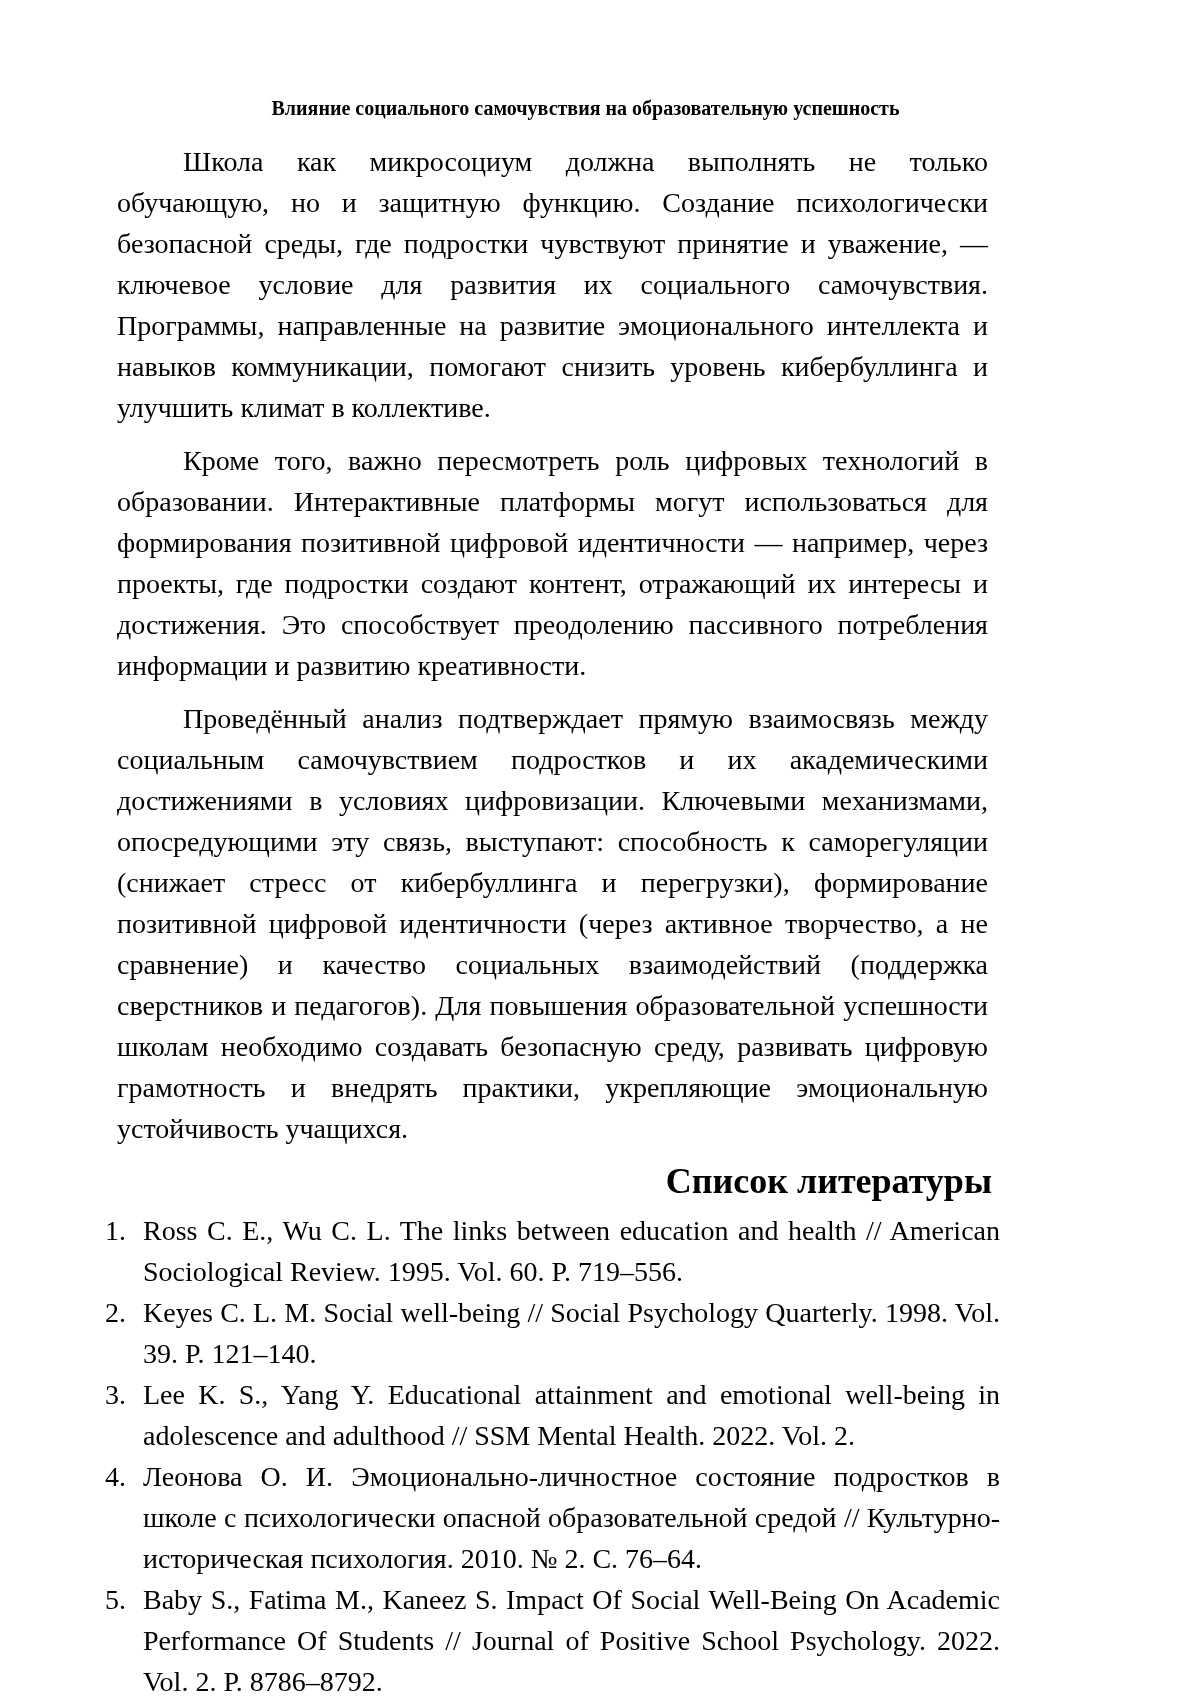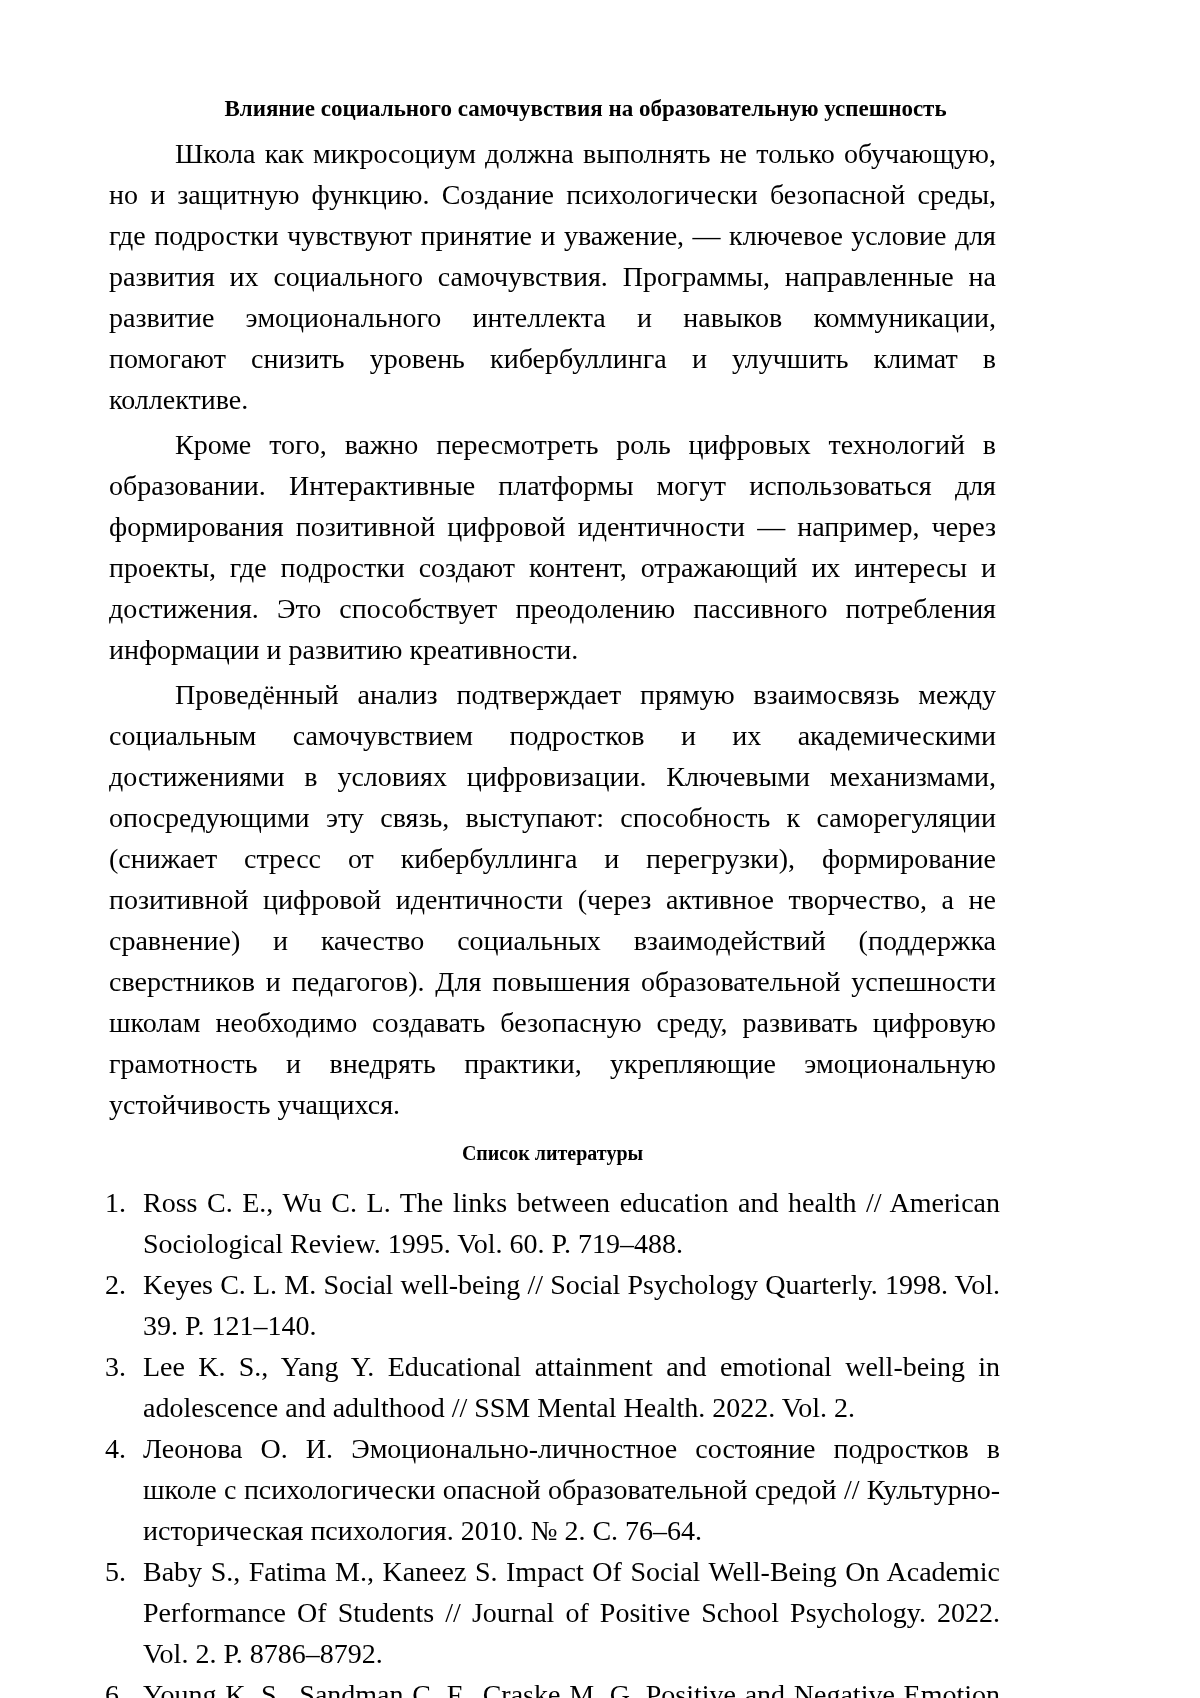--- a/index.html
+++ b/index.html
@@ -14,37 +14,37 @@
     box-sizing: border-box;
     background: #ffffff;
     color: #000000;
     font-family: "Liberation Serif", "DejaVu Serif", serif;
     font-size: 28px;
     line-height: 41px;
     padding: 88px 200px 40px 105px;
     overflow: hidden;
   }
   .doc-title {
-    font-size: 23px;
+    font-size: 20px;
     font-weight: bold;
     text-align: center;
     text-indent: 66px; 
     margin: 0;
     padding: 0;
   }
   .para {
-    margin: 4px;
+    margin: 12px;
     padding: 0;
     text-align: justify;
     text-indent: 66px;
   }
   .refs-heading {
-    font-size: 20px;
+    font-size: 36px;
     font-weight: bold;
-    text-align: center;
+    text-align: right;
     margin: 8px;
     padding: 0;
   }
   .refs {
     margin: 0;
     padding: 0;
   }
   .ref-item {
     display: flex;
     margin: 0;
@@ -71,21 +71,21 @@
   <p class="para">Кроме того, важно пересмотреть роль цифровых технологий в образовании. Интерактивные платформы могут использоваться для формирования позитивной цифровой идентичности — например, через проекты, где подростки создают контент, отражающий их интересы и достижения. Это способствует преодолению пассивного потребления информации и развитию креативности.</p>
 
   <p class="para">Проведённый анализ подтверждает прямую взаимосвязь между социальным самочувствием подростков и их академическими достижениями в условиях цифровизации. Ключевыми механизмами, опосредующими эту связь, выступают: способность к саморегуляции (снижает стресс от кибербуллинга и перегрузки), формирование позитивной цифровой идентичности (через активное творчество, а не сравнение) и качество социальных взаимодействий (поддержка сверстников и педагогов). Для повышения образовательной успешности школам необходимо создавать безопасную среду, развивать цифровую грамотность и внедрять практики, укрепляющие эмоциональную устойчивость учащихся.</p>
 
   <h2 class="refs-heading">Список литературы</h2>
 
   <div class="refs">
 
     <div class="ref-item">
       <span class="ref-num">1.</span>
-      <span class="ref-text">Ross C. E., Wu C. L. The links between education and health // American Sociological Review. 1995. Vol. 60. P. 719–488.</span>
+      <span class="ref-text">Ross C. E., Wu C. L. The links between education and health // American Sociological Review. 1995. Vol. 60. P. 719–556.</span>
     </div>
 
     <div class="ref-item">
       <span class="ref-num">2.</span>
       <span class="ref-text">Keyes C. L. M. Social well-being // Social Psychology Quarterly. 1998. Vol. 39. P. 121–140.</span>
     </div>
 
     <div class="ref-item">
       <span class="ref-num">3.</span>
       <span class="ref-text">Lee K. S., Yang Y. Educational attainment and emotional well-being in adolescence and adulthood // SSM Mental Health. 2022. Vol. 2.</span>

